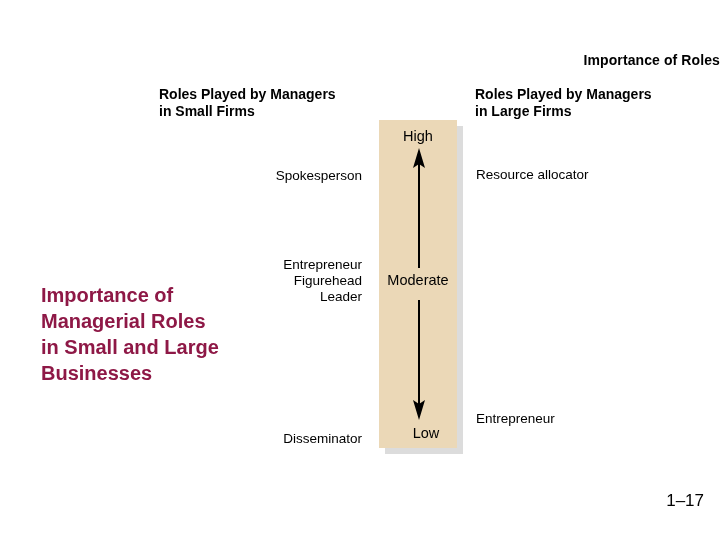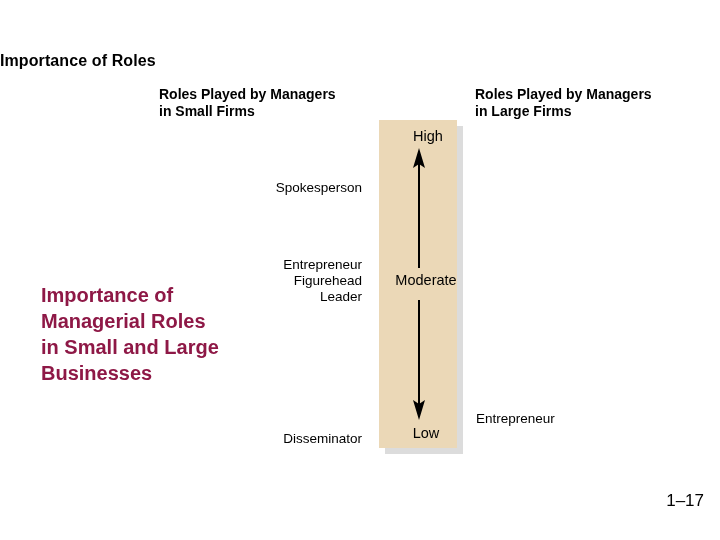--- a/index.html
+++ b/index.html
@@ -19,22 +19,22 @@
     height: 540px;
     background: #ffffff;
   }
 
   
   .chart-title {
     position: absolute;
     left: 0;
     top: 52px;
     width: 720px;
-    text-align: left;
-    font-size: 16px;
+    text-align: right;
+    font-size: 14px;
     font-weight: bold;
     color: #000000;
     letter-spacing: 0.1px;
   }
 
   
   .col-head {
     position: absolute;
     font-size: 14px;
     font-weight: bold;
@@ -64,43 +64,43 @@
     background: #ebd8b7;
   }
   .scale-label {
     position: absolute;
     width: 78px;
     text-align: center;
     font-size: 14.5px;
     color: #000000;
     font-family: "Liberation Sans", sans-serif;
   }
-  #label-high     { left: 0; top: 8px; padding-left: 10px; }
-  #label-moderate { left: 8px; top: 152px; }
+  #label-high     { left: 0; top: 8px; }
+  #label-moderate { left: 0; top: 152px; }
   #label-low      { left: 8px; top: 305px; }
 
   .arrow-svg {
     position: absolute;
     left: 0;
     top: 0;
     width: 78px;
     height: 328px;
   }
 
   
   .role-list {
     position: absolute;
     font-size: 13.5px;
     color: #000000;
     line-height: 16px;
   }
   .role-list.left  { text-align: right; }
   .role-list.right { text-align: left; }
 
-  #left-group-1  { right: 358px; top: 168px;  width: 220px; margin-top: 12px; }
+  #left-group-1  { right: 358px; top: 168px;  width: 220px; }
   #left-group-2  { right: 358px; top: 257px;  width: 220px; }
   #left-group-3  { right: 358px; top: 411px;  width: 220px; margin-top: 20px; }
 
   #right-group-1 { left: 476px;  top: 167px;  width: 230px; }
   #right-group-2 { left: 476px;  top: 249px;  width: 230px; }
   #right-group-3 { left: 476px;  top: 411px;  width: 230px; }
 
   
   .slide-heading {
     position: absolute;
@@ -137,20 +137,21 @@
 in Large Firms</div>
 
   <div class="role-list left" id="left-group-1">Spokesperson</div>
 
   <div class="role-list left" id="left-group-2" style="white-space: pre-line;">Entrepreneur
 Figurehead
 Leader</div>
 
   <div class="role-list left" id="left-group-3">Disseminator</div>
 
+  <div class="role-list right" id="right-group-1">Resource allocator</div>
 
 
   <div class="role-list right" id="right-group-3">Entrepreneur</div>
 
   <div class="scale-shadow"></div>
   <div class="scale-panel">
 
     <svg class="arrow-svg" viewBox="0 0 78 328">
 
       <line x1="40" y1="42" x2="40" y2="148" stroke="#000000" stroke-width="2"></line>

